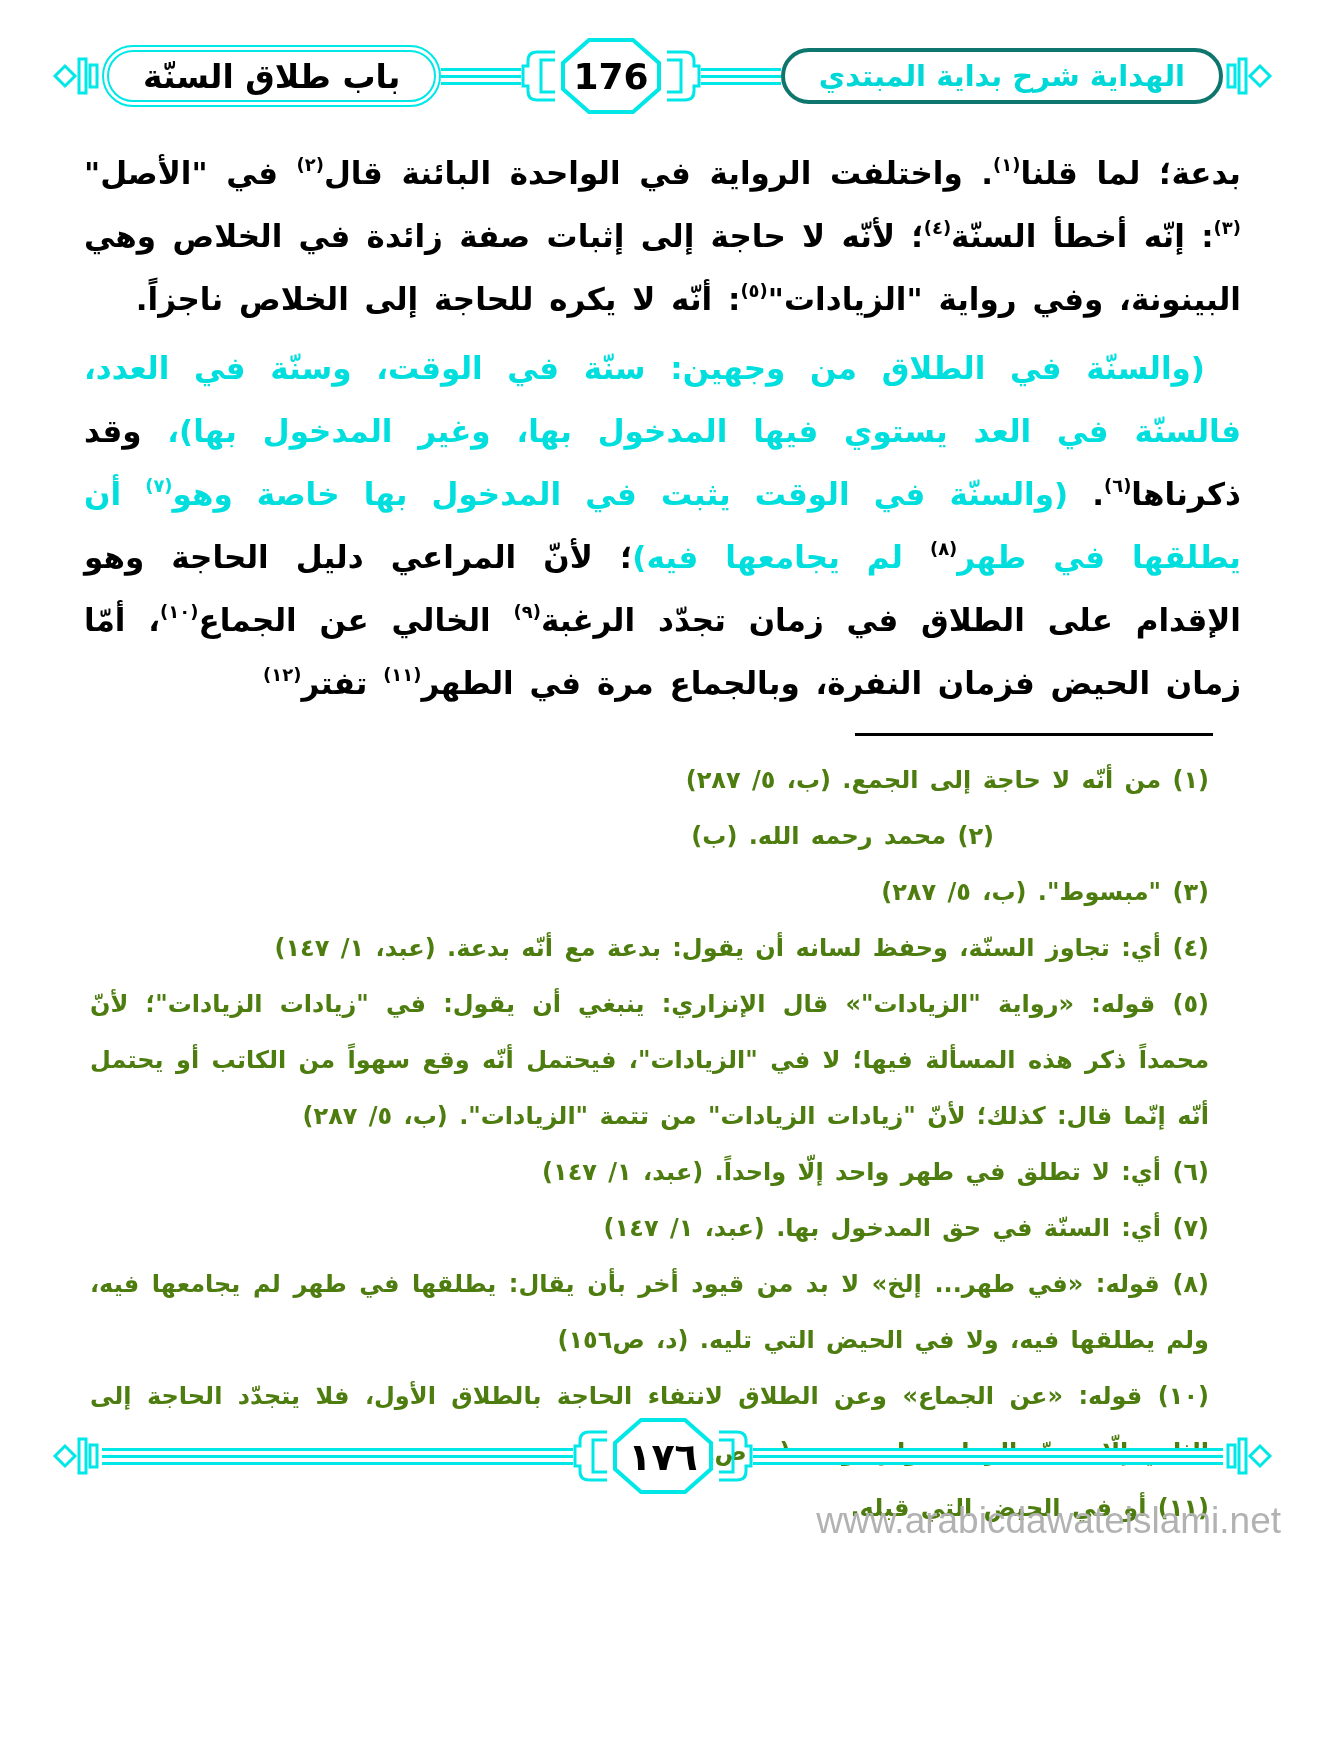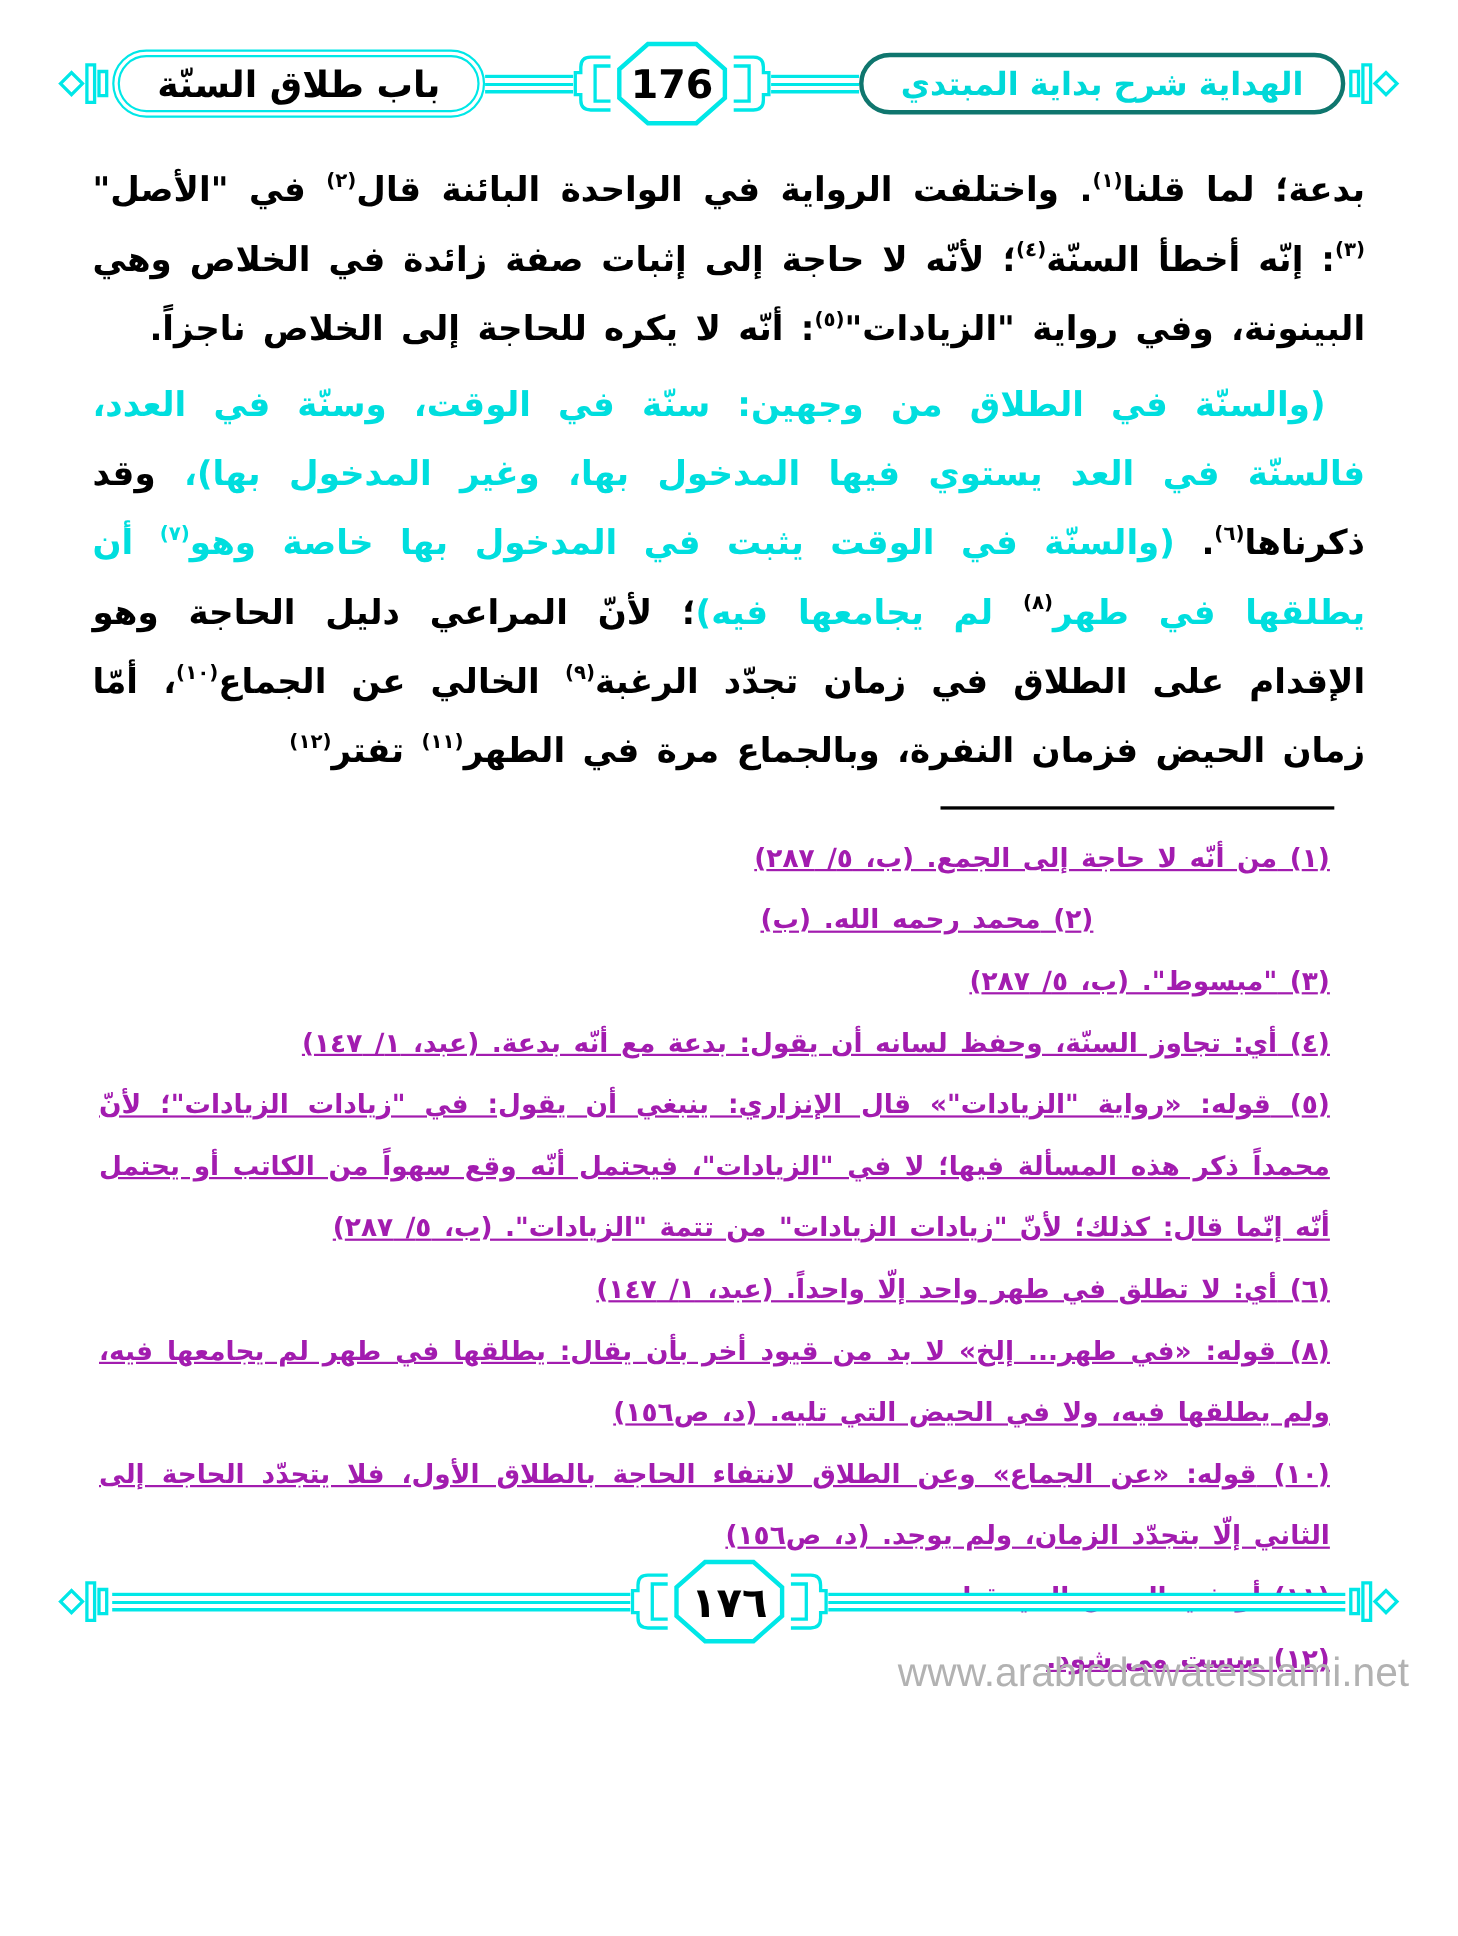--- a/index.html
+++ b/index.html
@@ -62,25 +62,24 @@
   
   .fn-separator{
     height:3px;width:358px;background:#000;
     margin:18px 112px 10px auto;
   }
   .footnotes{
     direction:rtl;
     padding:6px 116px 0 90px;
   }
   .footnote-item{
-    font-size:24px;font-weight:bold;color:#a21caf;
+    font-size:24px;font-weight:bold;color:#4d7c0f;
     line-height:56px;
     text-align:justify;
     word-spacing:3px;
-    text-decoration:underline;
   }
   .footnote-item.fn2{margin-right:215px;}
   .fn-label{white-space:nowrap;}
   
   .orn-row.footer{
     position:absolute;left:0;right:0;bottom:56px;height:72px;
   }
   .watermark{
     position:absolute;right:44px;bottom:6px;
     font-family:"Liberation Sans",sans-serif;
@@ -133,20 +132,21 @@
   </div>
 
   <div class="fn-separator"></div>
   <div class="footnotes">
       <div class="footnote-item fn1"><span class="fn-label">(١) </span><span class="fn-text">من أنّه لا حاجة إلى الجمع. (ب، ٥/ ٢٨٧)</span></div>
       <div class="footnote-item fn2"><span class="fn-label">(٢) </span><span class="fn-text">محمد رحمه الله. (ب)</span></div>
       <div class="footnote-item fn3"><span class="fn-label">(٣) </span><span class="fn-text">"مبسوط". (ب، ٥/ ٢٨٧)</span></div>
       <div class="footnote-item fn4"><span class="fn-label">(٤) </span><span class="fn-text">أي: تجاوز السنّة، وحفظ لسانه أن يقول: بدعة مع أنّه بدعة. (عبد، ١/ ١٤٧)</span></div>
       <div class="footnote-item fn5"><span class="fn-label">(٥) </span><span class="fn-text">قوله: «رواية "الزيادات"» قال الإنزاري: ينبغي أن يقول: في "زيادات الزيادات"؛ لأنّ محمداً ذكر هذه المسألة فيها؛ لا في "الزيادات"، فيحتمل أنّه وقع سهواً من الكاتب أو يحتمل أنّه إنّما قال: كذلك؛ لأنّ "زيادات الزيادات" من تتمة "الزيادات". (ب، ٥/ ٢٨٧)</span></div>
       <div class="footnote-item fn6"><span class="fn-label">(٦) </span><span class="fn-text">أي: لا تطلق في طهر واحد إلّا واحداً. (عبد، ١/ ١٤٧)</span></div>
+      <div class="footnote-item fn7"><span class="fn-label">(٧) </span><span class="fn-text">أي: السنّة في حق المدخول بها. (عبد، ١/ ١٤٧)</span></div>
       <div class="footnote-item fn8"><span class="fn-label">(٨) </span><span class="fn-text">قوله: «في طهر... إلخ» لا بد من قيود أخر بأن يقال: يطلقها في طهر لم يجامعها فيه، ولم يطلقها فيه، ولا في الحيض التي تليه. (د، ص١٥٦)</span></div>
       <div class="footnote-item fn10"><span class="fn-label">(١٠) </span><span class="fn-text">قوله: «عن الجماع» وعن الطلاق لانتفاء الحاجة بالطلاق الأول، فلا يتجدّد الحاجة إلى الثاني إلّا بتجدّد الزمان، ولم يوجد. (د، ص١٥٦)</span></div>
       <div class="footnote-item fn11"><span class="fn-label">(١١) </span><span class="fn-text">أو في الحيض التي قبله.</span></div>
       <div class="footnote-item fn12"><span class="fn-label">(١٢) </span><span class="fn-text">سست مى شود.</span></div>
     </div>
 
   <div class="orn-row footer">
     <svg class="orn-svg" width="50" height="62" viewBox="0 0 50 62">
       <path d="M3 31 L13 21 L23 31 L13 41 Z" fill="#fff" stroke="#00e7e7" stroke-width="3"></path>
       <path d="M27 14 h7 v34 h-7 z" fill="#fff" stroke="#00e7e7" stroke-width="3"></path>

